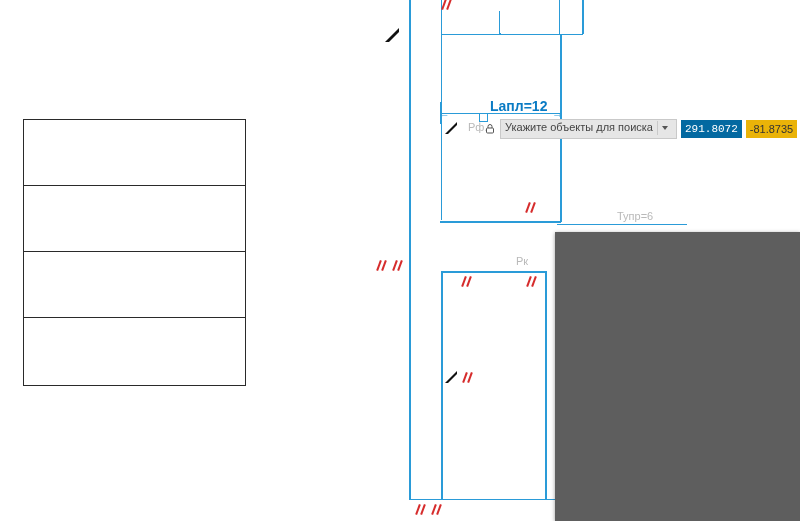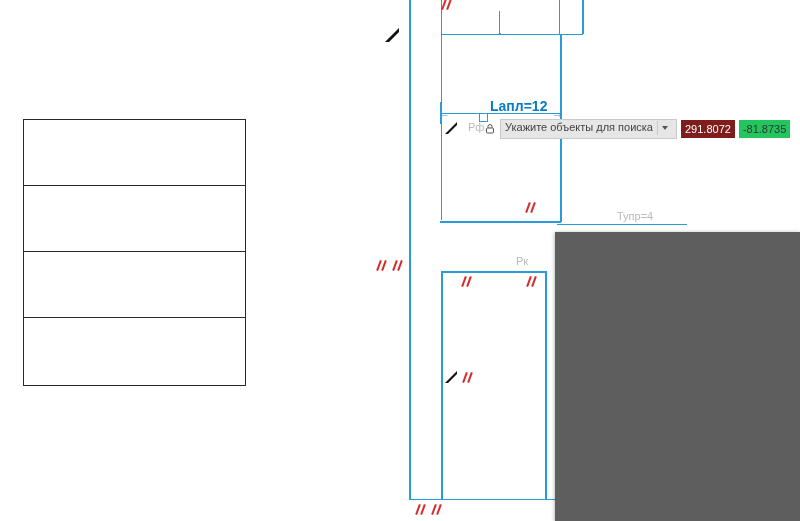--- a/index.html
+++ b/index.html
@@ -99,24 +99,24 @@
     display:flex; align-items:center; justify-content:center;
     margin-left: 2px;
     border-left: 1px solid #c9c9c9;
   }
   .float-bar .coord {
     padding: 1px 4px;
     height: 16px; line-height: 16px;
     font-size: 11px;
   }
   .float-bar .coord.active {
-    background: #7f1d1d; color: #fff;
+    background: #0369a1; color: #fff; font-family: Liberation Mono, monospace;
   }
   .float-bar .coord.inactive {
-    background: #22c55e; color: #333;
+    background: #eab308; color: #333;
   }
 
   
   .cursor {
     position: absolute;
     width: 9px; height: 9px;
     border: 1px solid #2a9bd8;
     box-sizing: border-box;
   }
 
@@ -157,21 +157,21 @@
 
   <div class="line-h" style="left:441px; top:34px; width:142px;"></div>
   <div class="line-v bold" style="left:560px; top:34px;  height:188px;"></div>
   <div class="line-h bold" style="left:440px; top:221px; width:121px;"></div>
 
   <div class="line-h bold" style="left:441px; top:271px; width:105px;"></div>
   <div class="line-v bold" style="left:441px; top:271px; height:228px;"></div>
   <div class="line-v bold" style="left:545px; top:271px; height:228px;"></div>
 
   <div class="line-h" style="left:557px; top:224px; width:130px;"></div>
-  <span class="faint-label" style="left:617px; top:210px;">Тупр=4</span>
+  <span class="faint-label" style="left:617px; top:210px;">Тупр=6</span>
 
   <span class="faint-label" style="left:516px; top:255px;">Рк</span>
 
   <div class="line-v" style="left:500px; top:33px; height:1px;"></div>
 
   <div class="hatch" style="left:440px; top:0px;"></div>
   <div class="hatch" style="left:524px; top:203px;"></div>
   <div class="hatch" style="left:375px; top:261px;"></div>
   <div class="hatch" style="left:391px; top:261px;"></div>
   <div class="hatch" style="left:460px; top:277px;"></div>

